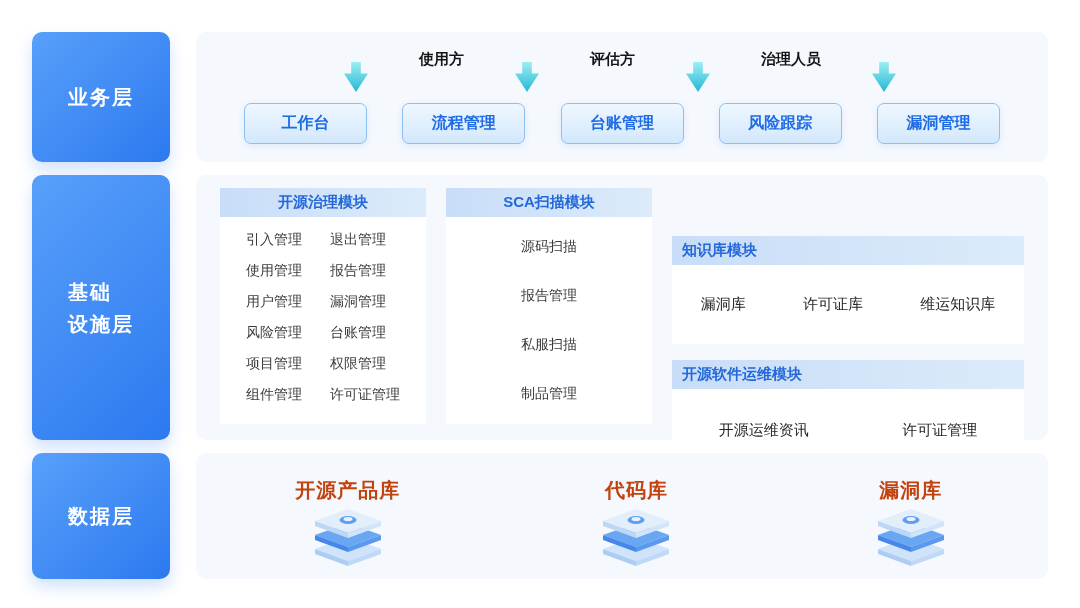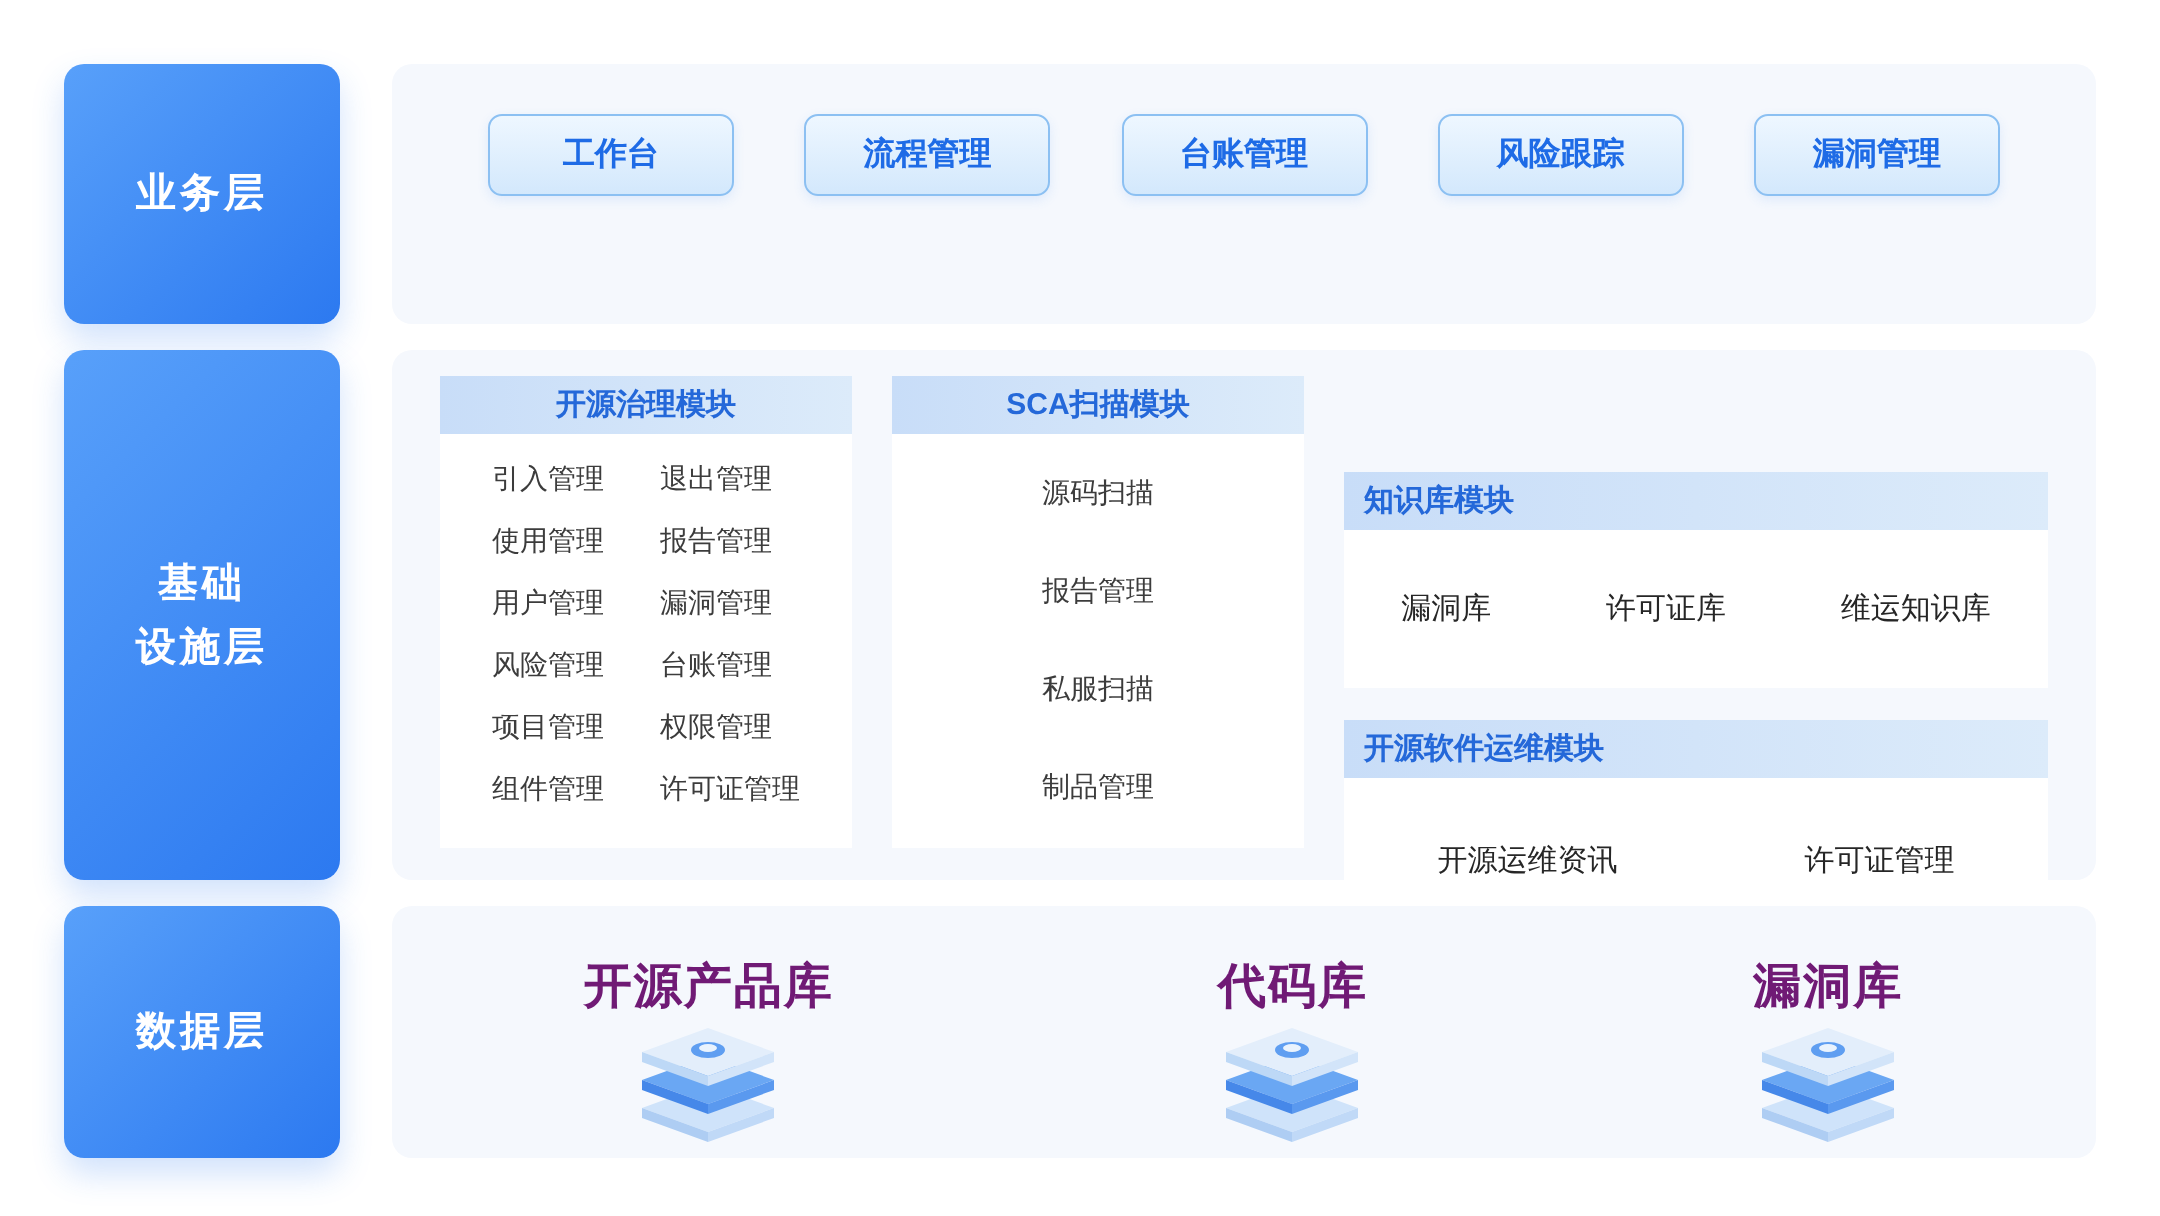--- a/index.html
+++ b/index.html
@@ -8,21 +8,21 @@
   .canvas { position:relative; width:1080px; height:608px; background:#fff; padding:32px 32px 0 32px; overflow:hidden; }
 
   .row { display:flex; margin-bottom:13px; }
   .row-business { height:130px; }
   .row-infra { height:265px; }
   .row-data { height:126px; }
 
   .layer-chip { flex:0 0 138px; margin-right:26px; border-radius:10px;
     background:linear-gradient(135deg,var(--layer-gradient-start,#58a0fa),var(--layer-gradient-end,#2c79f0));
     color:#fff; font-size:20px; font-weight:700; letter-spacing:2px;
-    display:flex; align-items:center; justify-content:center; text-align:center;
+    display:flex; align-items:center; justify-content:center; text-align:left;
     box-shadow:0 8px 16px rgba(45,121,240,.22); }
   .layer-chip span { white-space:pre-line; line-height:1.6; }
 
   .panel { flex:1; background:var(--panel-bg,#f5f8fd); border-radius:10px; height:100%; }
 
   
   .panel-business { padding-top:18px; }
   .roles-row { display:flex; justify-content:space-between; align-items:flex-start;
     padding:0 152px 0 148px; height:46px; }
   .role-label { font-size:15px; font-weight:600; color:#151515; }
@@ -51,21 +51,21 @@
     align-items:center; padding:6px 0; font-size:14px; color:#3c3c3c; }
   .k-body { height:79px; flex:0 0 79px; display:flex; align-items:center;
     justify-content:space-around; font-size:15px; color:#262626; }
   .ops-module { margin-top:16px; }
   .ops-body { height:83px; flex:0 0 83px; display:flex; align-items:center;
     justify-content:space-around; font-size:15px; color:#262626; }
 
   
   .panel-data { display:flex; justify-content:space-around; align-items:flex-start; padding-top:24px; }
   .db-block { display:flex; flex-direction:column; align-items:center; }
-  .db-title { font-size:24px; font-weight:600; color:#701a75; letter-spacing:1px; }
+  .db-title { font-size:20px; font-weight:600; color:#c2410c; letter-spacing:1px; }
   .db-icon { margin-top:4px; }
 
   .hidden-defs { position:absolute; width:0; height:0; overflow:hidden; }
 </style>
 </head>
 <body>
 
 <svg class="hidden-defs" aria-hidden="true">
   <defs>
     <g id="db-sym">
@@ -88,20 +88,29 @@
   </defs>
 </svg>
 
 <div class="canvas">
 
   <section class="row row-business">
     <div class="layer-chip">
       <span>业务层</span>
     </div>
     <div class="panel panel-business">
+      <div class="roles-row">
+        <span class="arrow-icon"></span>
+        <span class="role-label">使用方</span>
+        <span class="arrow-icon"></span>
+        <span class="role-label">评估方</span>
+        <span class="arrow-icon"></span>
+        <span class="role-label">治理人员</span>
+        <span class="arrow-icon"></span>
+      </div>
       <div class="buttons-row">
         <button class="app-button">工作台</button>
         <button class="app-button">流程管理</button>
         <button class="app-button">台账管理</button>
         <button class="app-button">风险跟踪</button>
         <button class="app-button">漏洞管理</button>
       </div>
     </div>
   </section>
 

